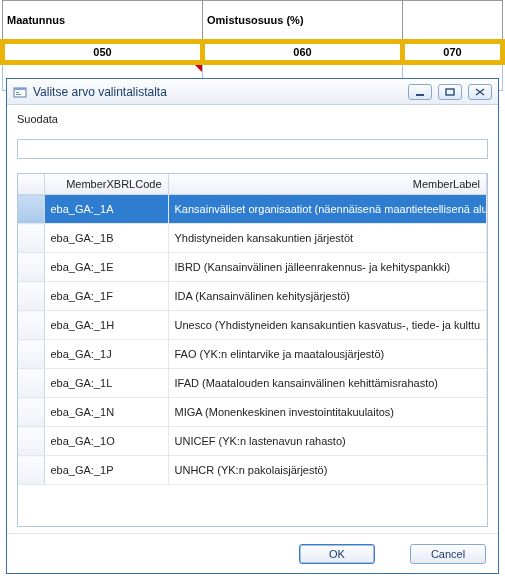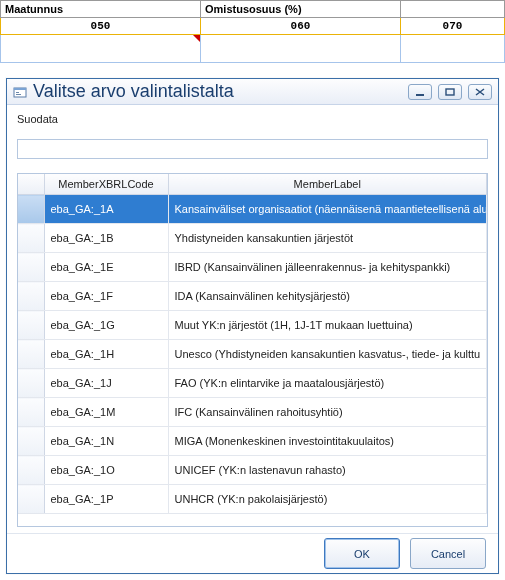--- a/index.html
+++ b/index.html
@@ -15,32 +15,31 @@
   }
   .bg-table {
     border-collapse: collapse;
     width: 100%;
   }
   .bg-table th {
     border: 1px solid #999;
     background: #fff;
     text-align: left;
     font-weight: bold;
-    padding: 2px 4px;
+    padding: 13px 4px;
     height: 16px;
     font-size: 11px;
   }
   .bg-table td.code {
-    border: 1px solid #eab308;
+    border: 5px solid #eab308;
     text-align: center;
     font-weight: bold;
     padding: 2px 4px;
     height: 16px;
     background: #fff;
-    font-family: Liberation Mono, monospace;
   }
   .bg-table td.cell {
     border: 1px solid #a6c4eb;
     height: 28px;
     background: #fff;
   }
   .bg-table td.cell.active { background: #fff; position: relative; }
   .red-tri {
     position: absolute; top: 0; right: 0;
     width: 0; height: 0;
@@ -59,21 +58,21 @@
   }
   .titlebar {
     height: 26px;
     background: linear-gradient(#fdfdfe, #e9eef7);
     border-bottom: 1px solid #c7d4e8;
     display: flex; align-items: center;
     padding: 0 6px;
     gap: 6px;
   }
   .titlebar .tb-icon svg { display: block; }
-  .titlebar .title { flex: 1; color: #1a3e6e; font-size: 18px; }
+  .titlebar .title { flex: 1; color: #1a3e6e; font-size: 12px; }
   .winbtn {
     width: 24px; height: 16px;
     border: 1px solid #8aa7c8;
     border-radius: 3px;
     background: linear-gradient(#fbfcfe,#dfe8f4);
     display: flex; align-items: center; justify-content: center;
     color: #2b4f7a;
     font-size: 10px;
   }
   .winbtn svg { display:block; }
@@ -103,21 +102,21 @@
   }
   table.grid {
     border-collapse: collapse;
     width: 100%;
     table-layout: fixed;
   }
   .grid th {
     background: linear-gradient(#fdfdfe,#ecf0f7);
     border-right: 1px solid #cfd7e5;
     border-bottom: 1px solid #cfd7e5;
-    text-align: center;
+    text-align: right;
     padding: 4px 6px;
     font-weight: normal;
     color: #222;
     height: 20px;
   }
   .grid th.rowhandle-h { width: 26px; }
   .grid th.col-code { width: 124px; }
   .grid td {
     border-right: 1px solid #e3e7ee;
     border-bottom: 1px solid #e3e7ee;
@@ -138,27 +137,28 @@
     background: linear-gradient(#c9ddf4,#a8c8ea);
   }
 
   .footer {
     height: 40px;
     border-top: 1px solid #e0e6ef;
     display: flex; align-items: center; justify-content: flex-end;
     gap: 10px; padding: 0 12px;
   }
   .btn {
-    min-width: 76px; height: 31px;
+    min-width: 76px; height: 20px;
     border: 1px solid #8aa7c8;
     border-radius: 3px;
     background: linear-gradient(#fdfdfe,#e6ecf6);
     color: #1a3e6e;
     font: inherit;
     cursor: pointer;
+    margin-left: 25px;
   }
   .btn.primary { border-color: #3f79c0; box-shadow: 0 0 0 1px #9fc2ea inset; }
 </style>
 </head>
 <body>
 
 <table class="bg-table">
   <colgroup>
       <col style="width:200px">
       <col style="width:200px">
@@ -243,37 +243,32 @@
                 <td>eba_GA:_1E</td>
                 <td>IBRD (Kansainvälinen jälleenrakennus- ja kehityspankki)</td>
               </tr>
               <tr>
                 <td class="rowhandle"></td>
                 <td>eba_GA:_1F</td>
                 <td>IDA (Kansainvälinen kehitysjärjestö)</td>
               </tr>
               <tr>
                 <td class="rowhandle"></td>
-                <td>eba_GA:_1G</td>
-                <td>Muut YK:n järjestöt (1H, 1J-1T mukaan luettuina)</td>
-              </tr>
-              <tr>
-                <td class="rowhandle"></td>
                 <td>eba_GA:_1H</td>
                 <td>Unesco (Yhdistyneiden kansakuntien kasvatus-, tiede- ja kulttu</td>
               </tr>
               <tr>
                 <td class="rowhandle"></td>
                 <td>eba_GA:_1J</td>
                 <td>FAO (YK:n elintarvike ja maatalousjärjestö)</td>
               </tr>
               <tr>
                 <td class="rowhandle"></td>
-                <td>eba_GA:_1M</td>
-                <td>IFC (Kansainvälinen rahoitusyhtiö)</td>
+                <td>eba_GA:_1L</td>
+                <td>IFAD (Maatalouden kansainvälinen kehittämisrahasto)</td>
               </tr>
               <tr>
                 <td class="rowhandle"></td>
                 <td>eba_GA:_1N</td>
                 <td>MIGA (Monenkeskinen investointitakuulaitos)</td>
               </tr>
               <tr>
                 <td class="rowhandle"></td>
                 <td>eba_GA:_1O</td>
                 <td>UNICEF (YK:n lastenavun rahasto)</td>

